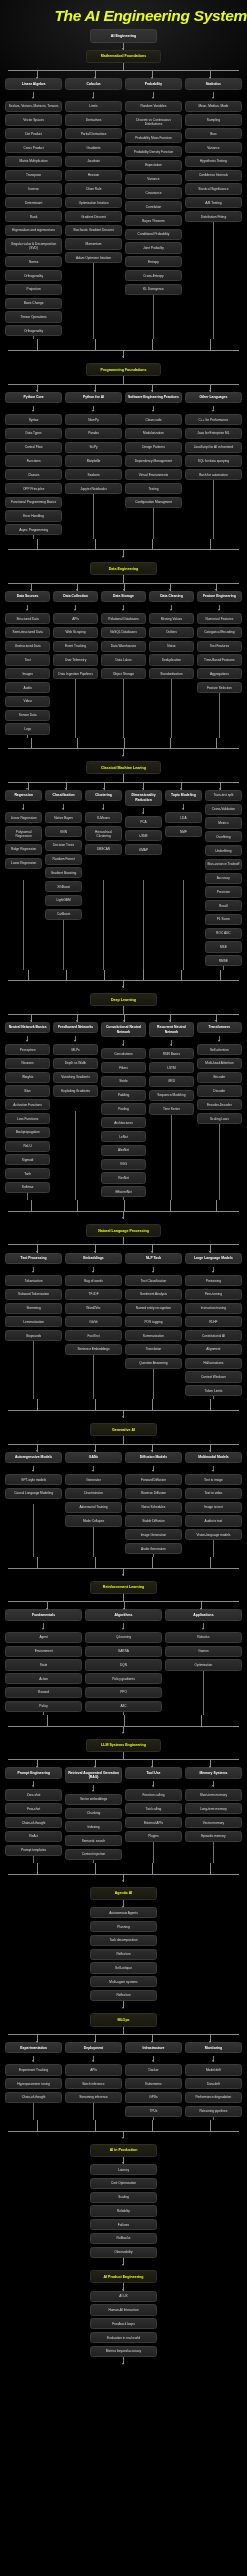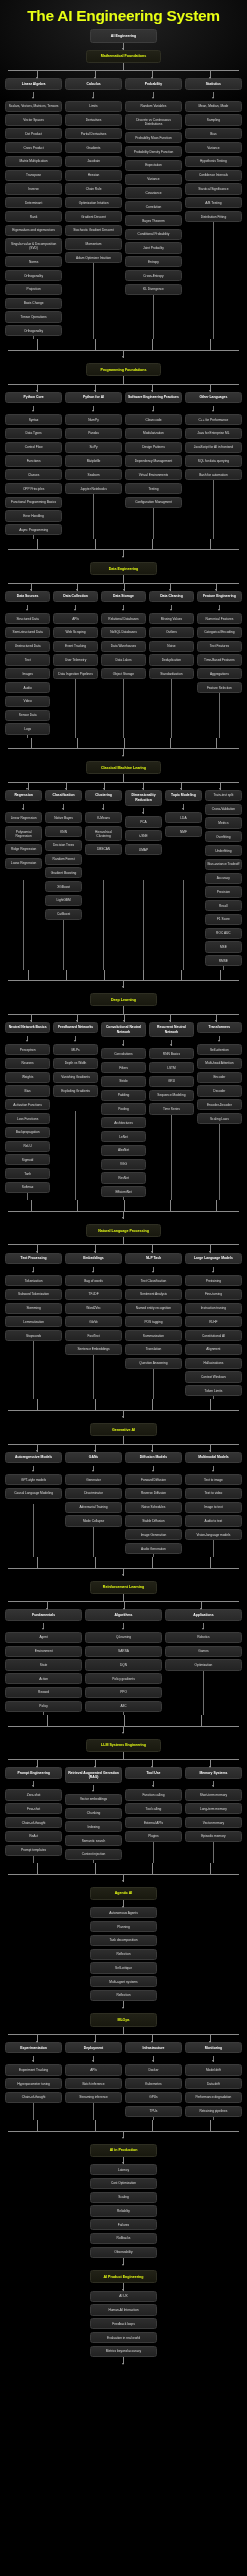--- a/index.html
+++ b/index.html
@@ -14,25 +14,26 @@
     position: relative;
     overflow-x: hidden;
     background:
       radial-gradient(ellipse 268px 155px at 50% 20.6px, rgba(60,60,60,0.55), rgba(0,0,0,0) 70%),
       #000;
   }
   #title {
     color: #e8ff14;
     font-size: 15.5px;
     font-weight: bold;
-    text-align: center;
+    text-align: right;
     letter-spacing: -0.3px;
     padding-top: 7.2px;
     padding-bottom: 5.2px;
     line-height: 1.1;
+    font-style: italic;
   }
   .section { position: relative; width: 247px; padding: 0 0 0 0; }
   .hub {
     display: block;
     margin: 0 auto;
     width: 67px;
     text-align: center;
     font-size: 3.6px;
     font-weight: bold;
     color: #fff;

